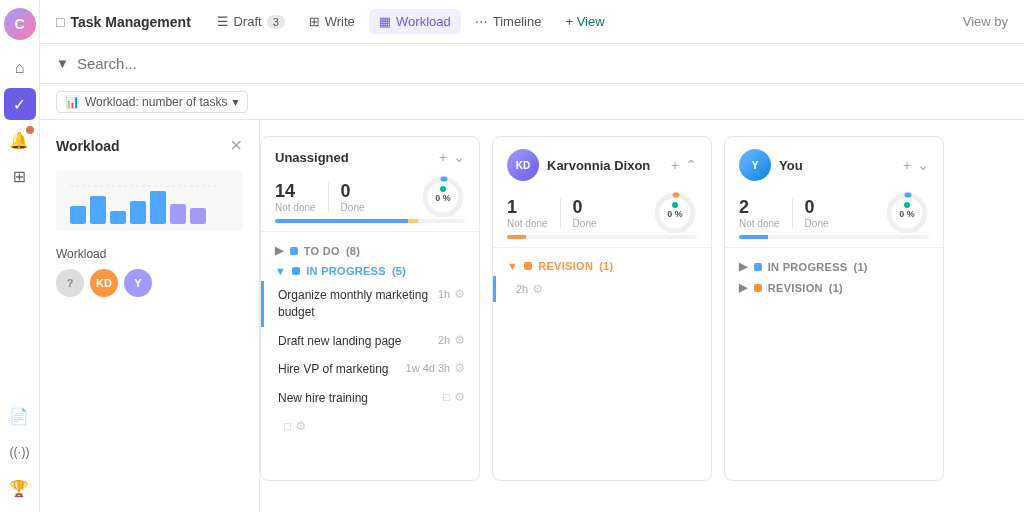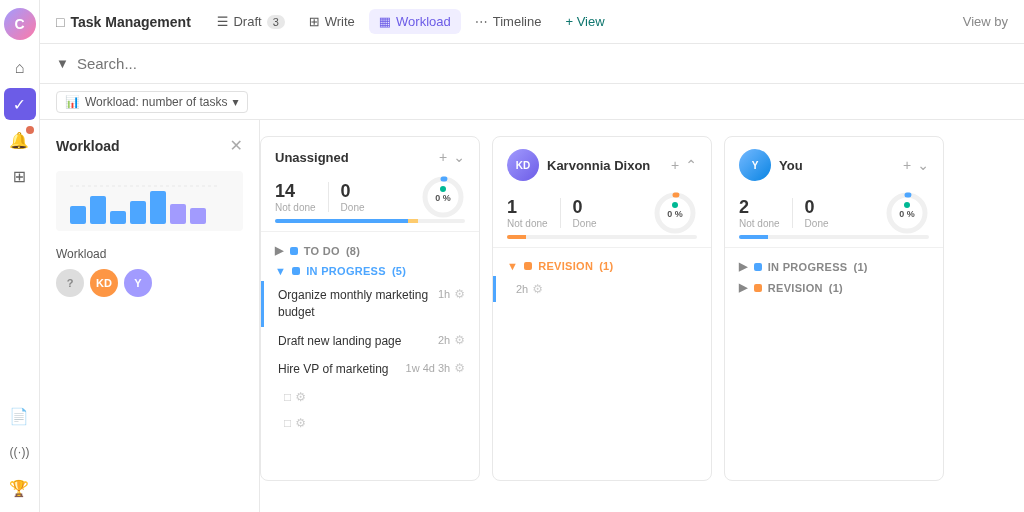--- a/index.html
+++ b/index.html
@@ -572,20 +572,21 @@
             </div>
           </div>
           <div class="task-item">
             <span class="task-name">Hire VP of marketing</span>
             <div class="task-meta">
               <span class="task-time">1w 4d 3h</span>
               <span class="task-icon">⚙</span>
             </div>
           </div>
           <div class="task-item">
+            <span class="task-name">New hire training</span>
             <div class="task-meta">
               <span class="task-icon" style="color:#ccc;">□</span>
               <span class="task-icon">⚙</span>
             </div>
           </div>
           <div class="task-item">
             <div class="task-meta">
               <span class="task-icon" style="color:#ccc;">□</span>
               <span class="task-icon">⚙</span>
             </div>

